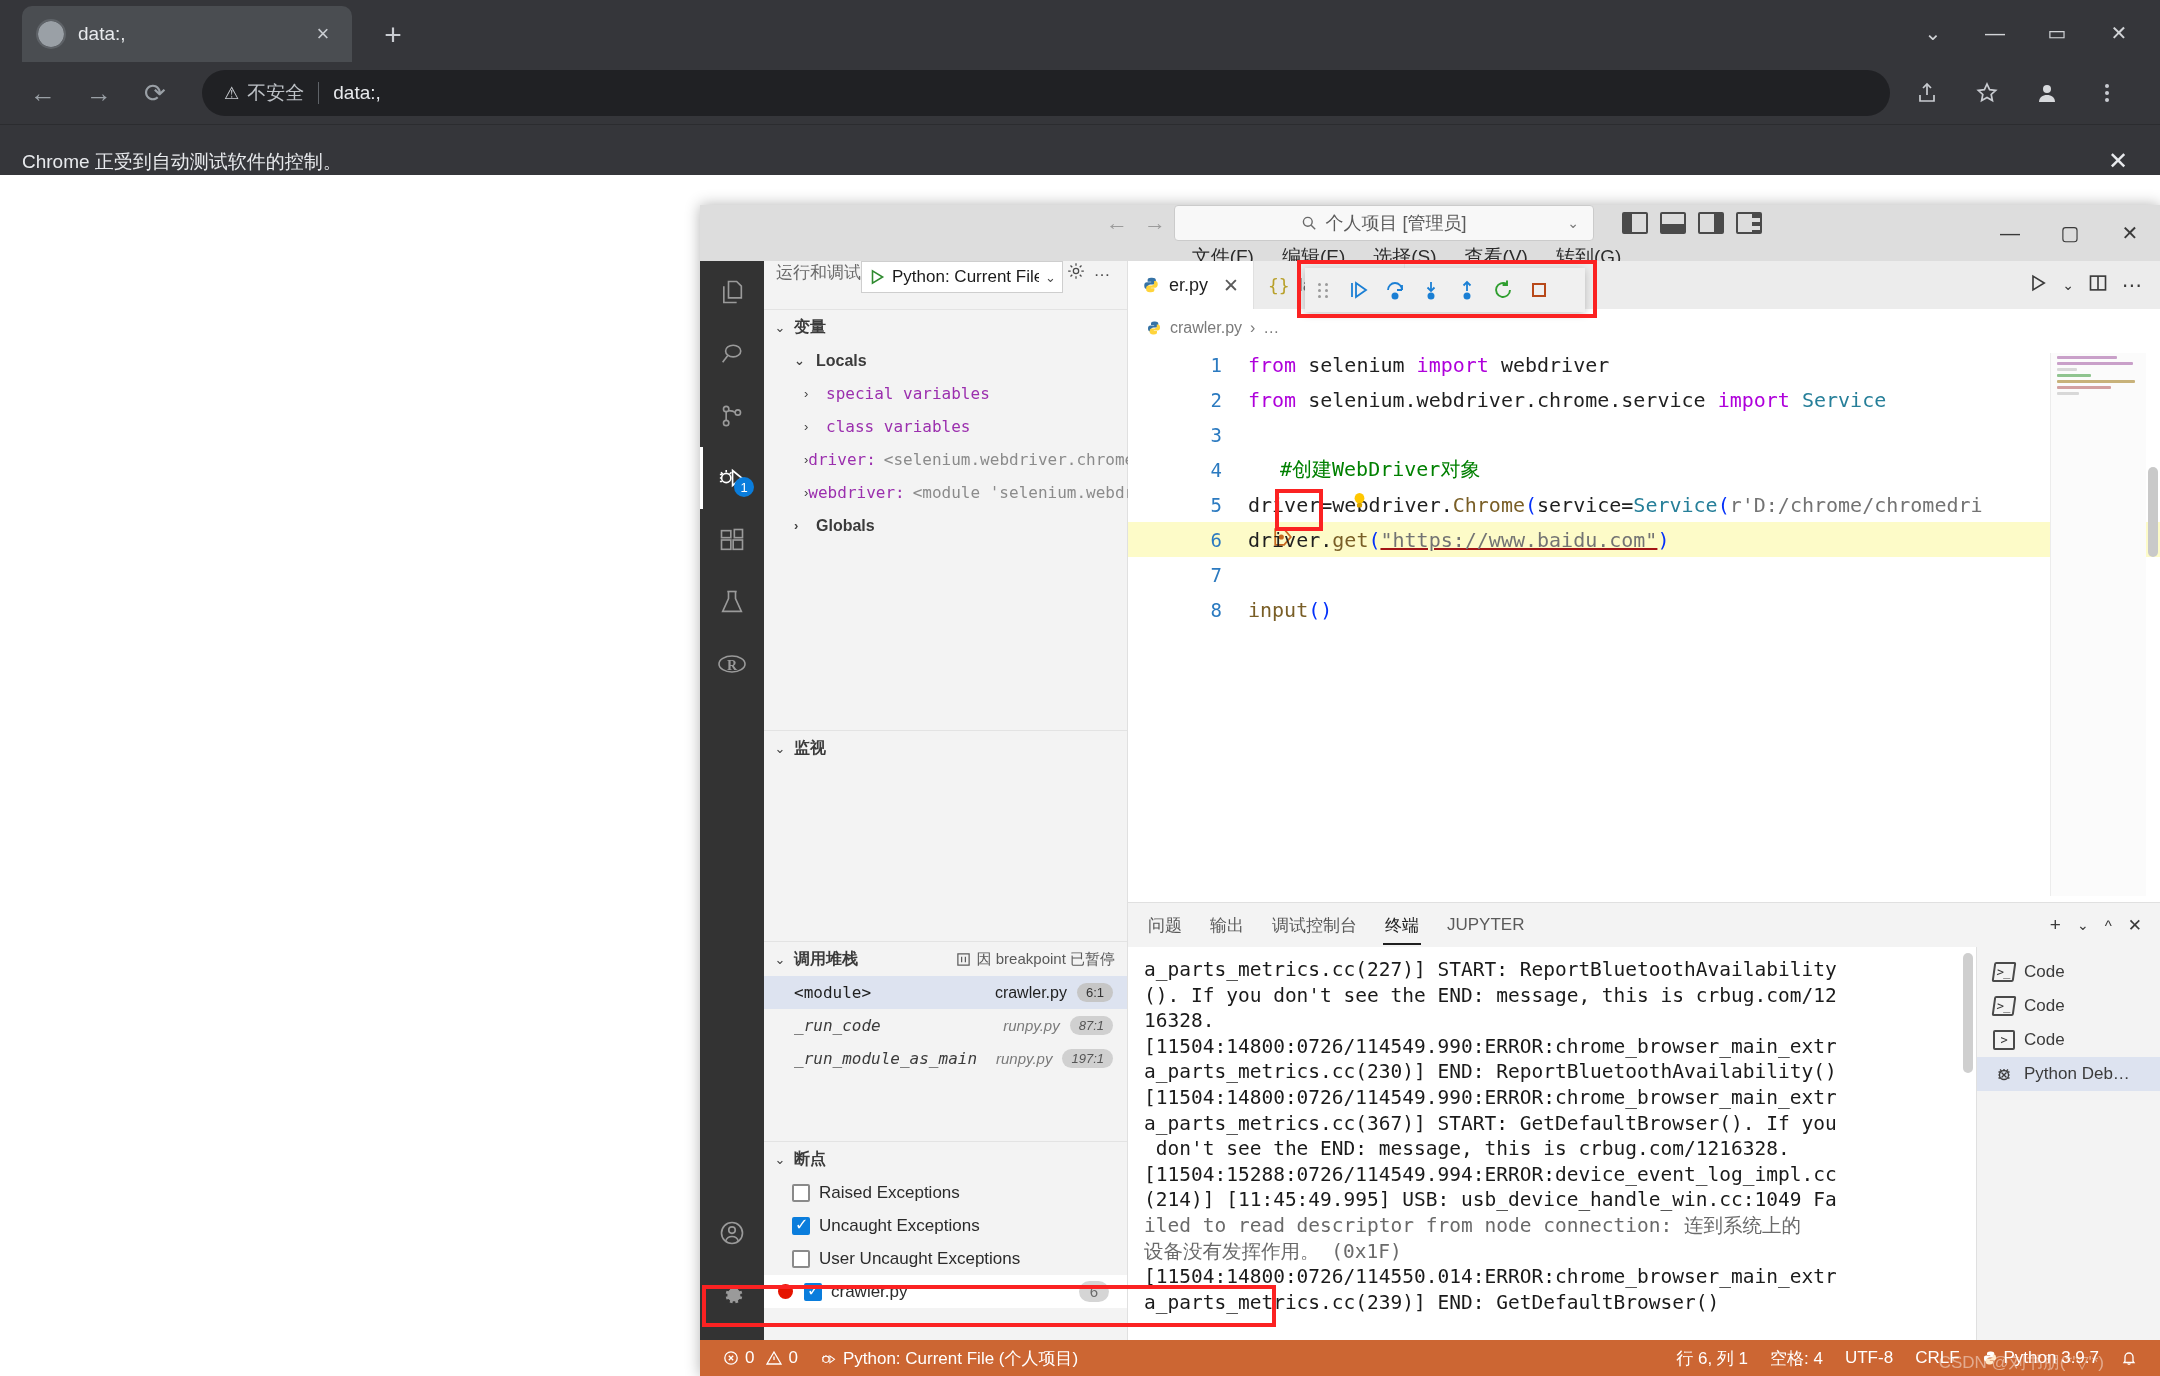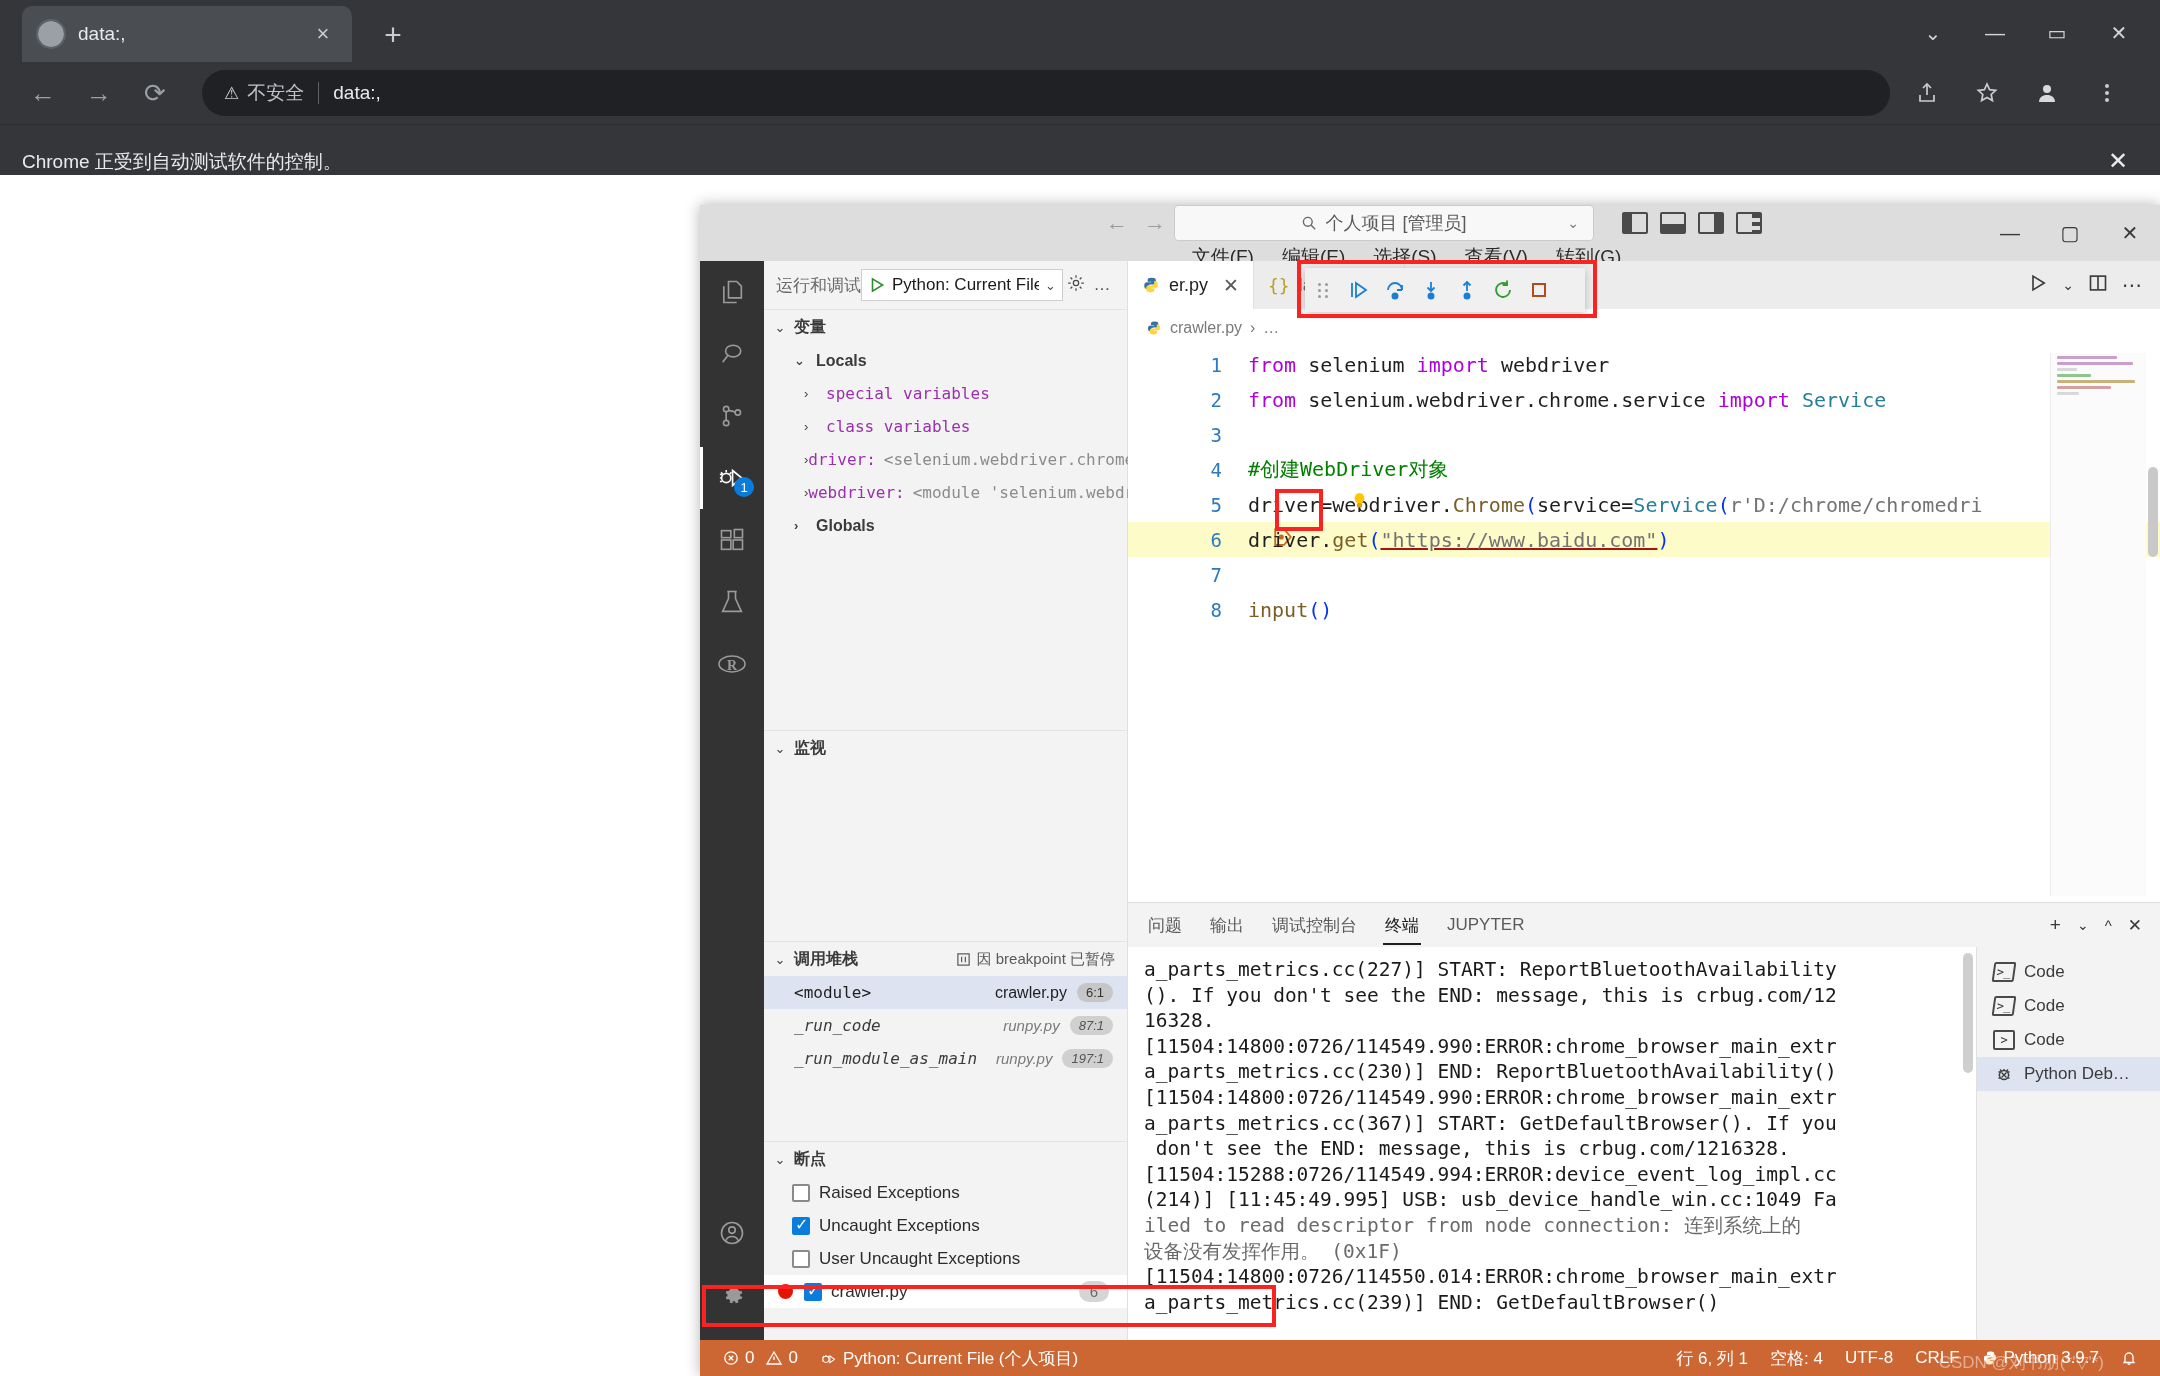--- a/index.html
+++ b/index.html
@@ -83,21 +83,21 @@
   .act-ico.active { color:#ffffff; }
   .act-ico.active:before { content:""; position:absolute; left:0; top:0; bottom:0; width:3px; background:#fff; }
   .act-badge { position:absolute; right:10px; bottom:12px; background:#0a7ddc; color:#fff;
                font-size:13px; min-width:20px; height:20px; border-radius:10px; display:flex;
                align-items:center; justify-content:center; padding:0 5px; }
   .act-spacer { flex:1; }
 
   
   .sidebar { width:364px; background:#f3f3f3; border-right:1px solid #e0e0e0; flex:0 0 auto;
              display:flex; flex-direction:column; position:relative; }
-  .sb-head { height:48px; display:flex; align-items:center; padding:0 12px; }
+  .sb-head { height:48px; display:flex; align-items:flex-start; padding:0 12px; }
   .sb-title { font-size:17px; color:#6a6a6a; white-space:nowrap; }
   .run-select { flex:1; height:32px; background:#fff; border:1px solid #cecece; display:flex;
                 align-items:center; padding:0 6px; gap:6px; cursor:pointer; min-width:0; }
   .run-sel-txt { font-size:17px; color:#1a1a1a; white-space:nowrap; overflow:hidden; flex:1; }
   .sb-ico { width:26px; color:#4a4a4a; text-align:center; cursor:pointer; font-size:17px; }
 
   .sect { border-top:1px solid #e3e3e3; }
   .sect-head { height:34px; display:flex; align-items:center; padding:0 8px; gap:6px; position:relative;}
   .chev { font-size:13px; color:#424242; width:16px; text-align:center; }
   .sect-name { font-size:16px; font-weight:bold; color:#3b3b3b; }
@@ -146,21 +146,21 @@
   .code-line { display:flex; align-items:center; height:35px; font-size:20px;
                font-family:"DejaVu Sans Mono","Liberation Mono",monospace; white-space:pre; }
   .code-line.hl { background:#fdfbc8; }
   .gutter-bp { width:42px; text-align:center; flex:0 0 auto; }
   .lnum { width:52px; text-align:right; color:#2b7ac0; flex:0 0 auto; margin-right:26px; font-size:19px;}
   .k-kw { color:#af00db; }
   .k-id { color:#1f1f1f; }
   .k-str { color:#737373; }
   .k-cls { color:#267f99; }
   .k-fn  { color:#795e26; }
-  .k-cmt { color:#008000; }
+  .k-cmt { color:#008000;margin-left:32px; }
   .k-par { color:#0431fa; }
   .link-u { text-decoration:underline; text-decoration-color:#a31515; }
 
   .minimap { position:absolute; right:14px; top:6px; width:96px; bottom:6px; background:#fbfbfb;
              border-left:1px solid #ececec; }
   .mm-line { height:3px; margin:3px 6px; border-radius:1px; }
   .scroll-v { position:absolute; right:2px; top:120px; width:10px; height:90px; background:#c9c9c9; border-radius:5px;}
 
   
   .panel { height:438px; background:#f3f3f3; border-top:1px solid #e0e0e0; display:flex; flex-direction:column;}

